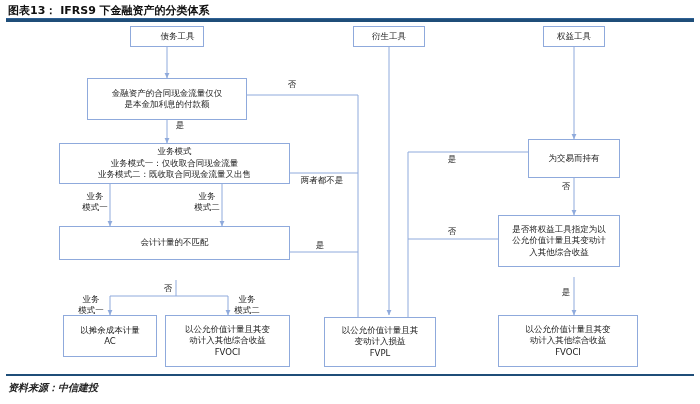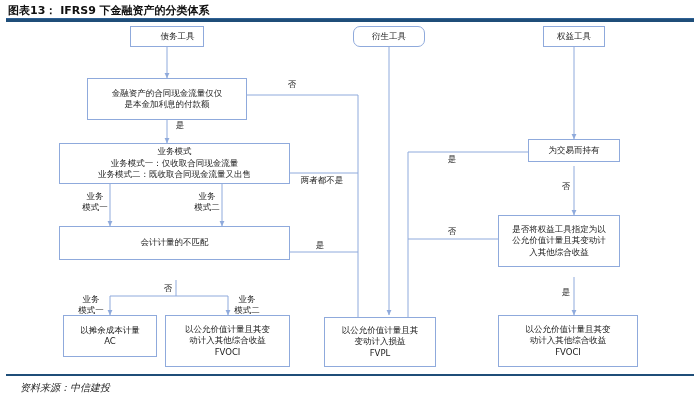--- a/index.html
+++ b/index.html
@@ -27,22 +27,22 @@
   .rule-top {
     position: absolute; left: 6px; top: 18px; width: 688px; height: 3px;
     background: #1f4e79;
     border-top: 1px solid #2e6094;
   }
   .rule-bottom {
     position: absolute; left: 6px; top: 374px; width: 688px; height: 2px;
     background: #1f4e79;
   }
   .source-text {
-    position: absolute; left: 20px; top: 381px;
-    font-size: 10px; font-style: italic; font-weight: normal; color: #262626;
+    position: absolute; left: 8px; top: 381px;
+    font-size: 10px; font-style: italic; font-weight: bold; color: #262626;
     white-space: nowrap;
   }
 
   
   #canvas {
     position: absolute; left: 0; top: 21px; width: 700px; height: 353px;
   }
   #wires { position: absolute; left: 0; top: 0; width: 700px; height: 353px; }
 
   .node {
@@ -121,21 +121,21 @@
         <path d="M498,218 L408,218"></path>
 
         <path d="M574,256 L574,294" marker-end="url(#ar)"></path>
       </g>
     </svg>
 
     <div class="node" style="left:130px; top:5px; width:74px; height:21px;padding-left:23px;">
       <span class="ln">债务工具</span>
     </div>
 
-    <div class="node" style="left:353px; top:5px; width:72px; height:21px;border-radius:7px;">
+    <div class="node" style="left:353px; top:5px; width:72px; height:21px;">
       <span class="ln">衍生工具</span>
     </div>
 
     <div class="node" style="left:543px; top:5px; width:62px; height:21px;">
       <span class="ln">权益工具</span>
     </div>
 
     <div class="node" style="left:87px; top:57px; width:160px; height:42px;">
       <span class="ln">金融资产的合同现金流量仅仅</span>
       <span class="ln">是本金加利息的付款额</span>
@@ -144,21 +144,21 @@
     <div class="node" style="left:59px; top:122px; width:231px; height:41px;">
       <span class="ln">业务模式</span>
       <span class="ln">业务模式一：仅收取合同现金流量</span>
       <span class="ln">业务模式二：既收取合同现金流量又出售</span>
     </div>
 
     <div class="node" style="left:59px; top:205px; width:231px; height:34px;">
       <span class="ln">会计计量的不匹配</span>
     </div>
 
-    <div class="node" style="left:528px; top:118px; width:92px; height:23px;">
+    <div class="node" style="left:528px; top:118px; width:92px; height:39px;">
       <span class="ln">为交易而持有</span>
     </div>
 
     <div class="node" style="left:498px; top:194px; width:122px; height:52px;">
       <span class="ln">是否将权益工具指定为以</span>
       <span class="ln">公允价值计量且其变动计</span>
       <span class="ln">入其他综合收益</span>
     </div>
 
     <div class="node" style="left:63px; top:294px; width:94px; height:42px;">

